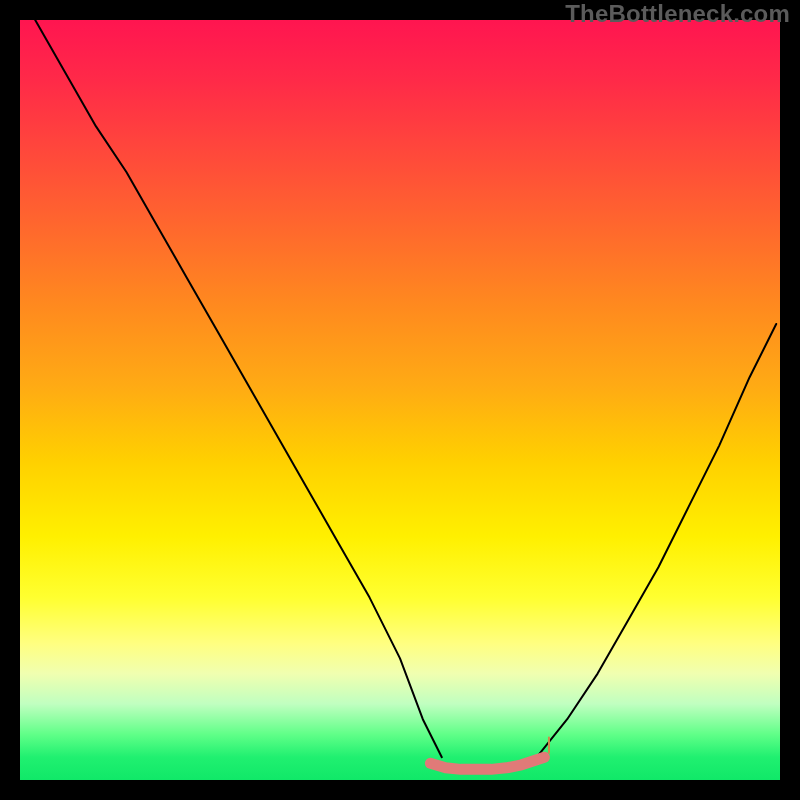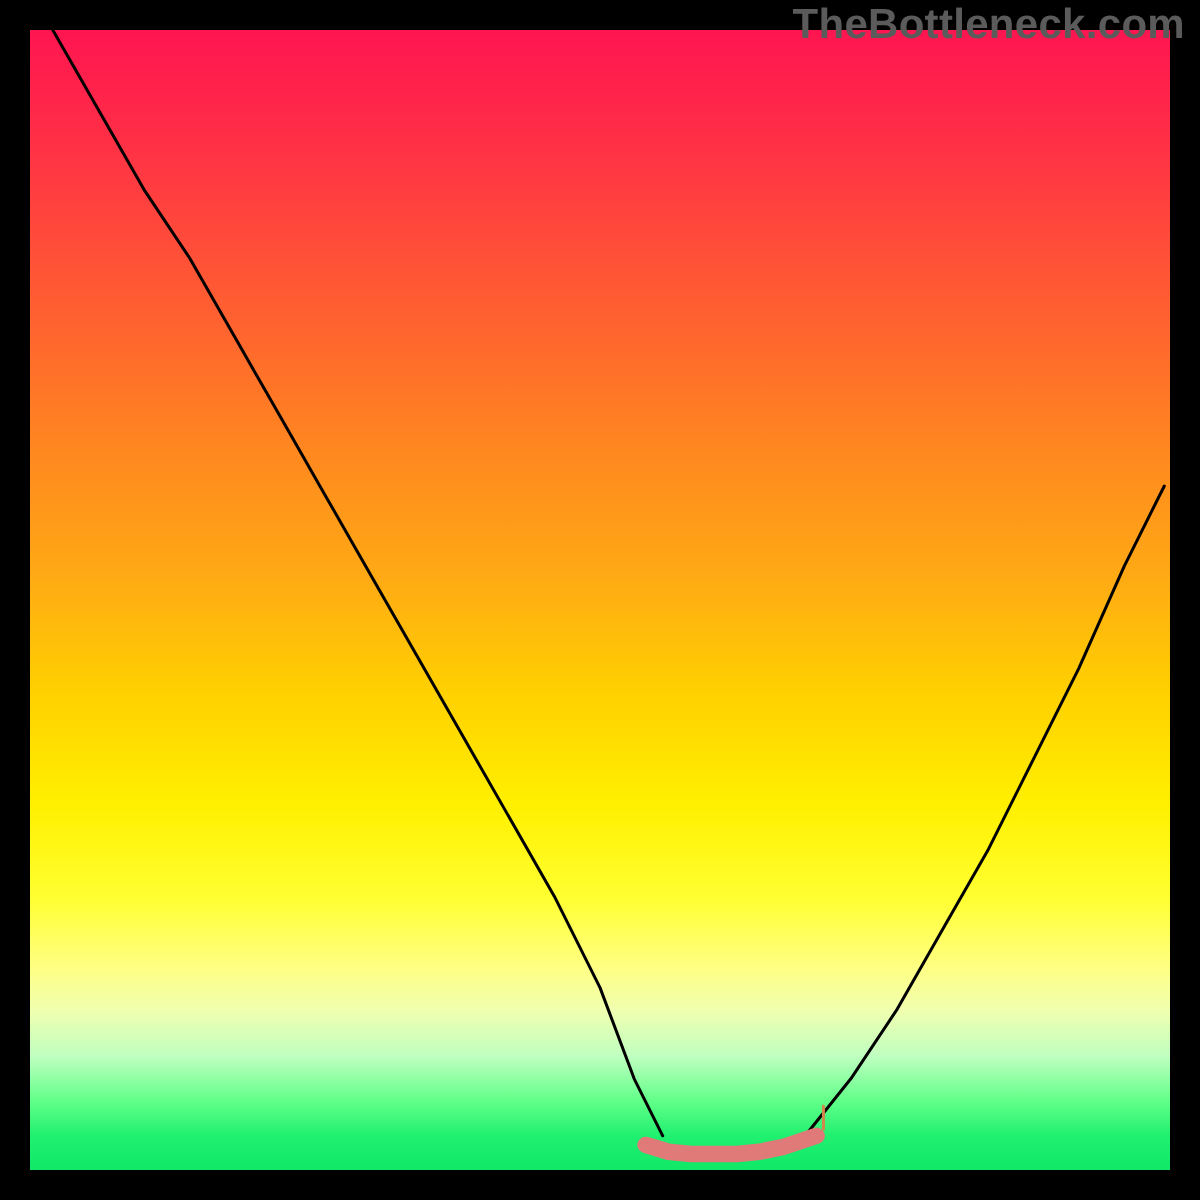--- a/index.html
+++ b/index.html
@@ -37,21 +37,21 @@
   .curves {
     position: absolute;
     left: 0; top: 0;
     width: 760px; height: 760px;
   }
   .watermark {
     position: absolute;
     right: 10px;
     top: 0px;
     font-family: Arial, Helvetica, sans-serif;
-    font-size: 28px;
+    font-size: 24px;
     font-weight: 600;
     color: #5b5b5b;
     letter-spacing: 0.2px;
   }
 </style>
 </head>
 <body>
 
 <div class="chart-container">
   <div class="plot-area">

